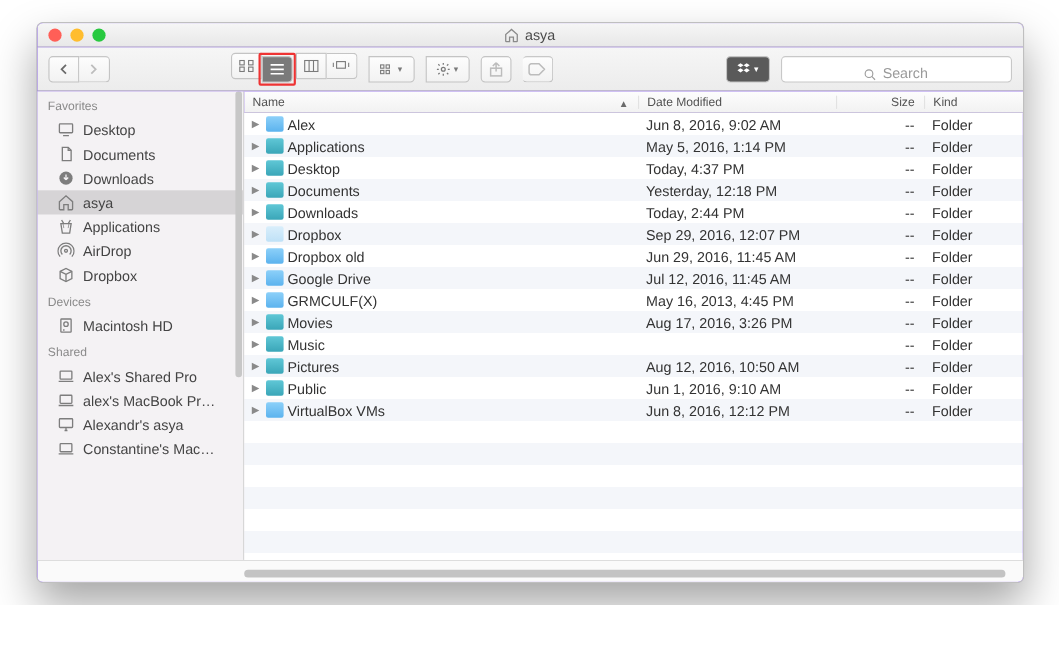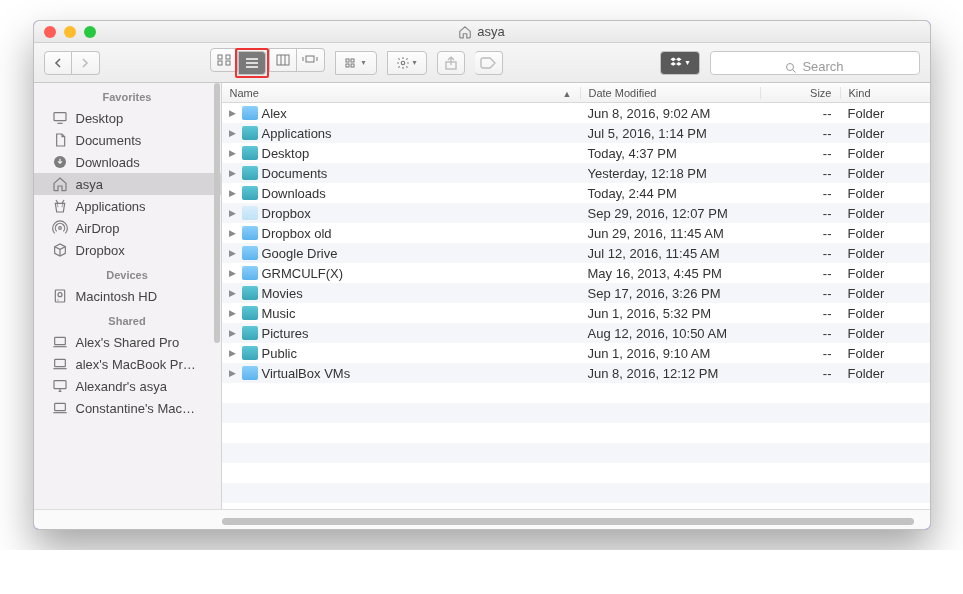--- a/index.html
+++ b/index.html
@@ -37,21 +37,21 @@
   .btn.sel { background: #7a7a7a; color: #fff; }
   .highlight-box { border: 2px solid #e33; padding: 1px; border-radius: 2px; margin-left:-3px; }
   .spacer { flex: 1; }
   .search {
     width: 210px; height: 24px; border: 1px solid #c8c8c8; border-radius: 4px;
     background: #fff; display: flex; align-items: flex-end; justify-content: center; color: #9a9a9a; font-size: 13px; gap: 5px;
   }
   .body { flex: 1; display: flex; overflow: hidden; }
   .sidebar { width: 188px; background: #f4f2f4; border-right: 1px solid #d4d4d4; overflow-y: auto; font-size: 13px; position: relative;}
   .sb-scroll-hint{position:absolute;right:1px;top:0;width:6px;height:260px;background:#c7c7c7;border-radius:3px;}
-  .sb-section { color: #8a8a8a; font-size: 11px; font-weight: 700; padding: 8px 10px 4px; text-align: center; }
+  .sb-section { color: #8a8a8a; font-size: 11px; font-weight: 400; padding: 8px 10px 4px; }
   .sb-item { display: flex; align-items: center; gap: 8px; padding: 3px 10px 3px 18px; color: #444; cursor: default;}
   .sb-item.sel { background: #d6d4d6; }
   .sb-icon { width: 16px; height: 16px; display: flex; align-items: center; justify-content: center; color: #7d7d7d; }
   .main { flex: 1; display: flex; flex-direction: column; overflow: hidden; }
   .cols {
     height: 20px; background: linear-gradient(#fdfdfd,#f2f2f2); border-bottom: 1px solid #d8d8d8;
     display: flex; font-size: 11px; color: #525252; align-items: center;
   }
   .col { padding: 0 8px; display: flex; align-items: flex-end; gap: 4px; }
   .col-name { flex: 1 1 326px; }
@@ -321,21 +321,21 @@
             <div class="c-date">Jun 8, 2016, 9:02 AM</div>
             <div class="c-size">--</div>
             <div class="c-kind">Folder</div>
           </div>
           <div class="row">
             <div class="c-name">
               <span class="tri">▶</span>
               <span class="folder-icon folder-teal"></span>
               <span>Applications</span>
             </div>
-            <div class="c-date">Jul 5, 2016, 1:14 PM</div>
+            <div class="c-date">May 5, 2016, 1:14 PM</div>
             <div class="c-size">--</div>
             <div class="c-kind">Folder</div>
           </div>
           <div class="row">
             <div class="c-name">
               <span class="tri">▶</span>
               <span class="folder-icon folder-teal"></span>
               <span>Desktop</span>
             </div>
             <div class="c-date">Today, 4:37 PM</div>
@@ -401,31 +401,30 @@
             <div class="c-date">May 16, 2013, 4:45 PM</div>
             <div class="c-size">--</div>
             <div class="c-kind">Folder</div>
           </div>
           <div class="row">
             <div class="c-name">
               <span class="tri">▶</span>
               <span class="folder-icon folder-teal"></span>
               <span>Movies</span>
             </div>
-            <div class="c-date">Sep 17, 2016, 3:26 PM</div>
+            <div class="c-date">Aug 17, 2016, 3:26 PM</div>
             <div class="c-size">--</div>
             <div class="c-kind">Folder</div>
           </div>
           <div class="row">
             <div class="c-name">
               <span class="tri">▶</span>
               <span class="folder-icon folder-teal"></span>
               <span>Music</span>
             </div>
-            <div class="c-date">Jun 1, 2016, 5:32 PM</div>
             <div class="c-size">--</div>
             <div class="c-kind">Folder</div>
           </div>
           <div class="row">
             <div class="c-name">
               <span class="tri">▶</span>
               <span class="folder-icon folder-teal"></span>
               <span>Pictures</span>
             </div>
             <div class="c-date">Aug 12, 2016, 10:50 AM</div>

